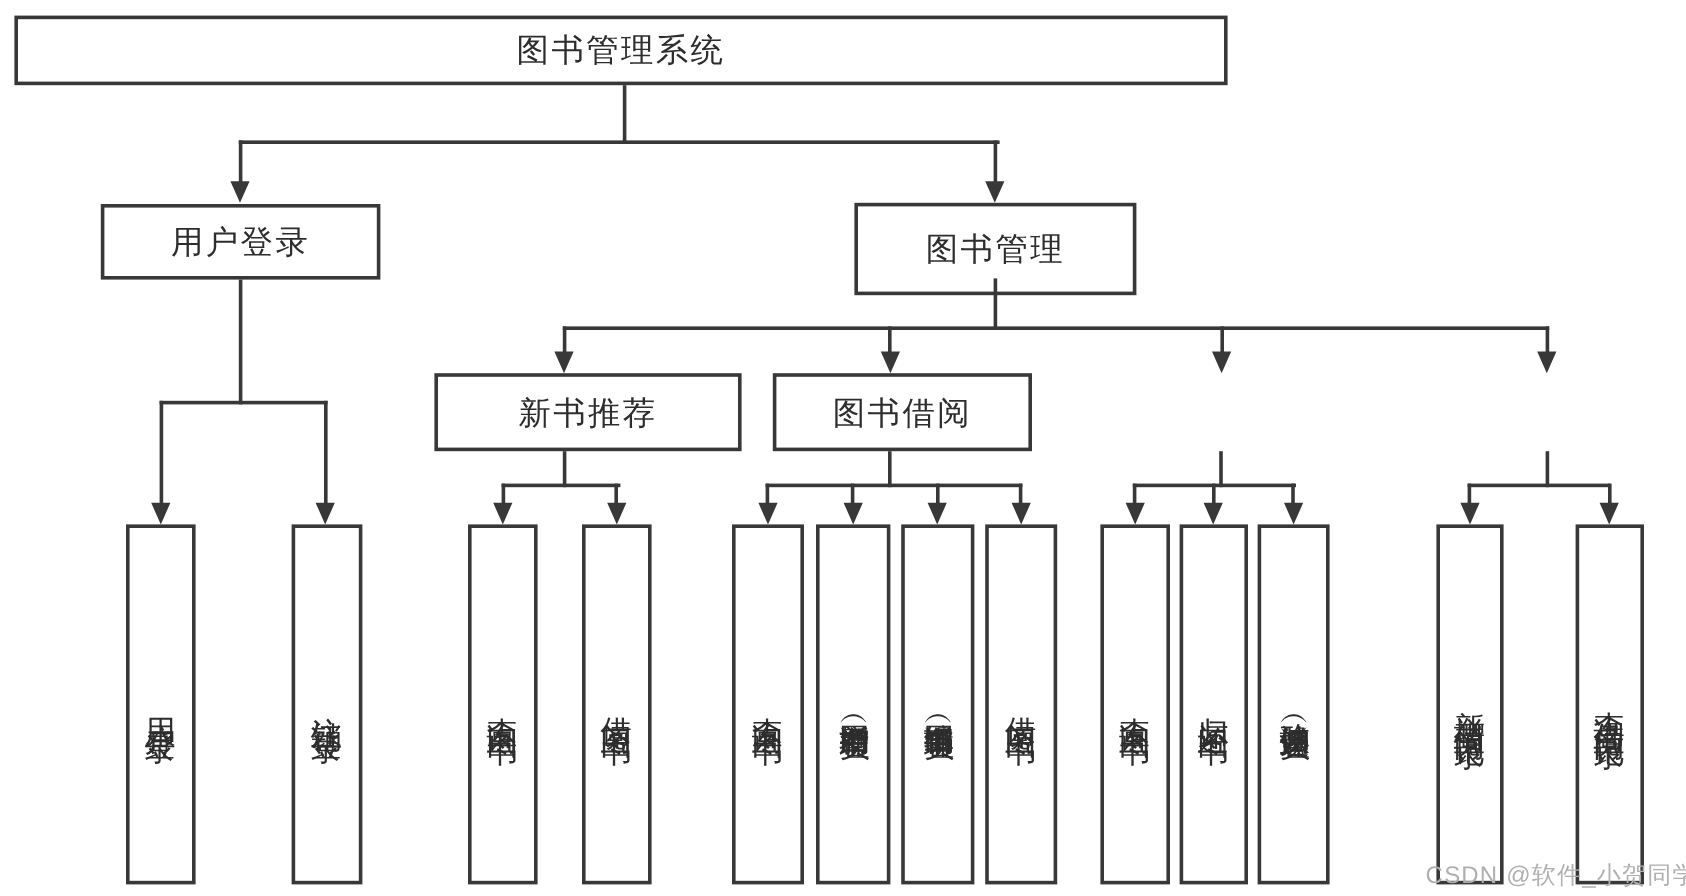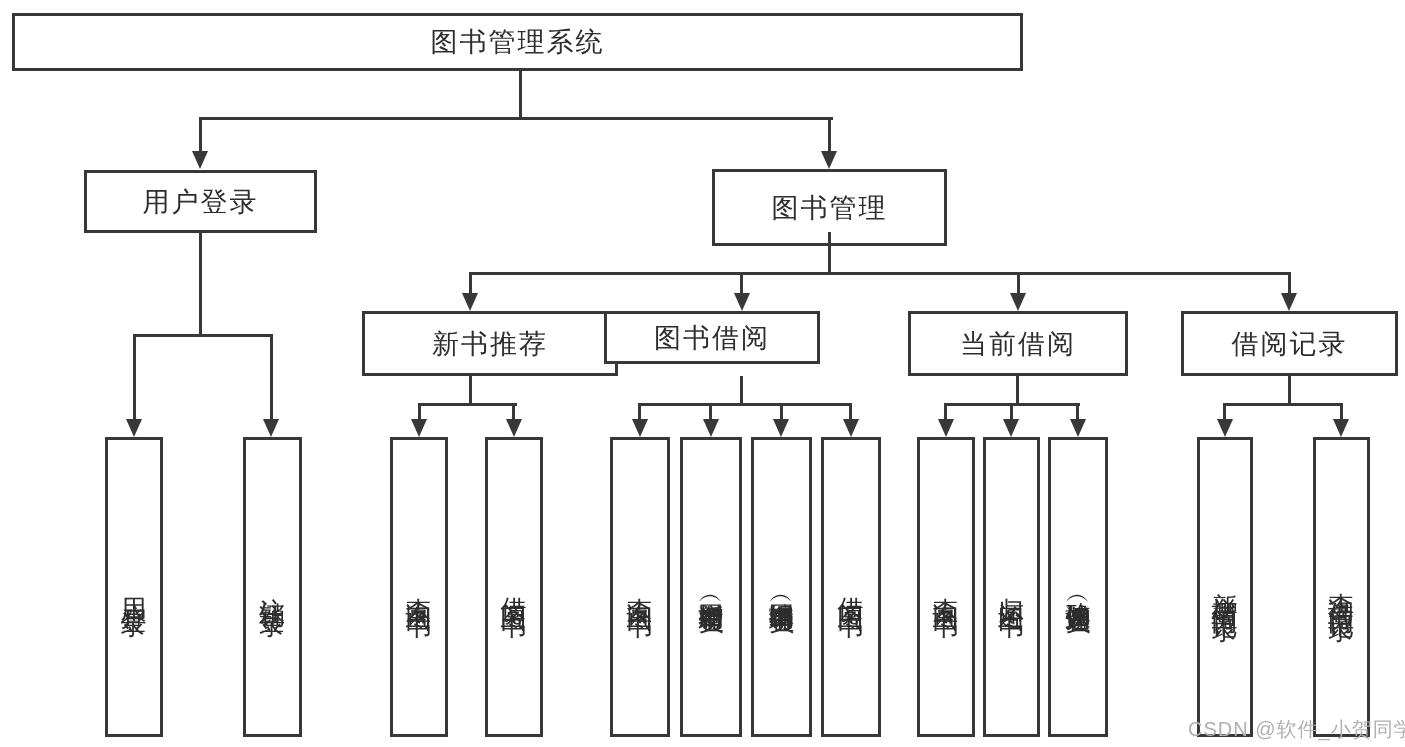--- a/index.html
+++ b/index.html
@@ -94,28 +94,22 @@
   <div class="vline" style="left:740px;top:272px;width:3px;height:24px"></div>
   <div class="arrow" style="left:734px;top:293px"></div>
   <div class="vline" style="left:1017px;top:272px;width:3px;height:24px"></div>
   <div class="arrow" style="left:1010px;top:293px"></div>
   <div class="vline" style="left:1288px;top:272px;width:3px;height:24px"></div>
   <div class="arrow" style="left:1281px;top:293px"></div>
 
   <div class="box hbox" style="left:362px;top:311px;width:256px;height:65px">
     <span>新书推荐</span>
   </div>
-  <div class="box hbox" style="left:604px;top:311px;width:216px;height:53px">
+  <div class="box hbox" style="left:644px;top:311px;width:216px;height:65px">
     <span>图书借阅</span>
-  </div>
-  <div class="box hbox" style="left:908px;top:311px;width:220px;height:65px">
-    <span>当前借阅</span>
-  </div>
-  <div class="box hbox" style="left:1181px;top:311px;width:217px;height:65px">
-    <span>借阅记录</span>
   </div>
 
   <div class="vline" style="left:469px;top:376px;width:3px;height:30px"></div>
   <div class="hline" style="left:418px;top:403px;width:99px;height:3px"></div>
   <div class="vline" style="left:418px;top:403px;width:3px;height:18px"></div>
   <div class="arrow" style="left:411px;top:419px"></div>
   <div class="vline" style="left:512px;top:403px;width:3px;height:18px"></div>
   <div class="arrow" style="left:506px;top:419px"></div>
 
   <div class="vline" style="left:740px;top:376px;width:3px;height:30px"></div>

